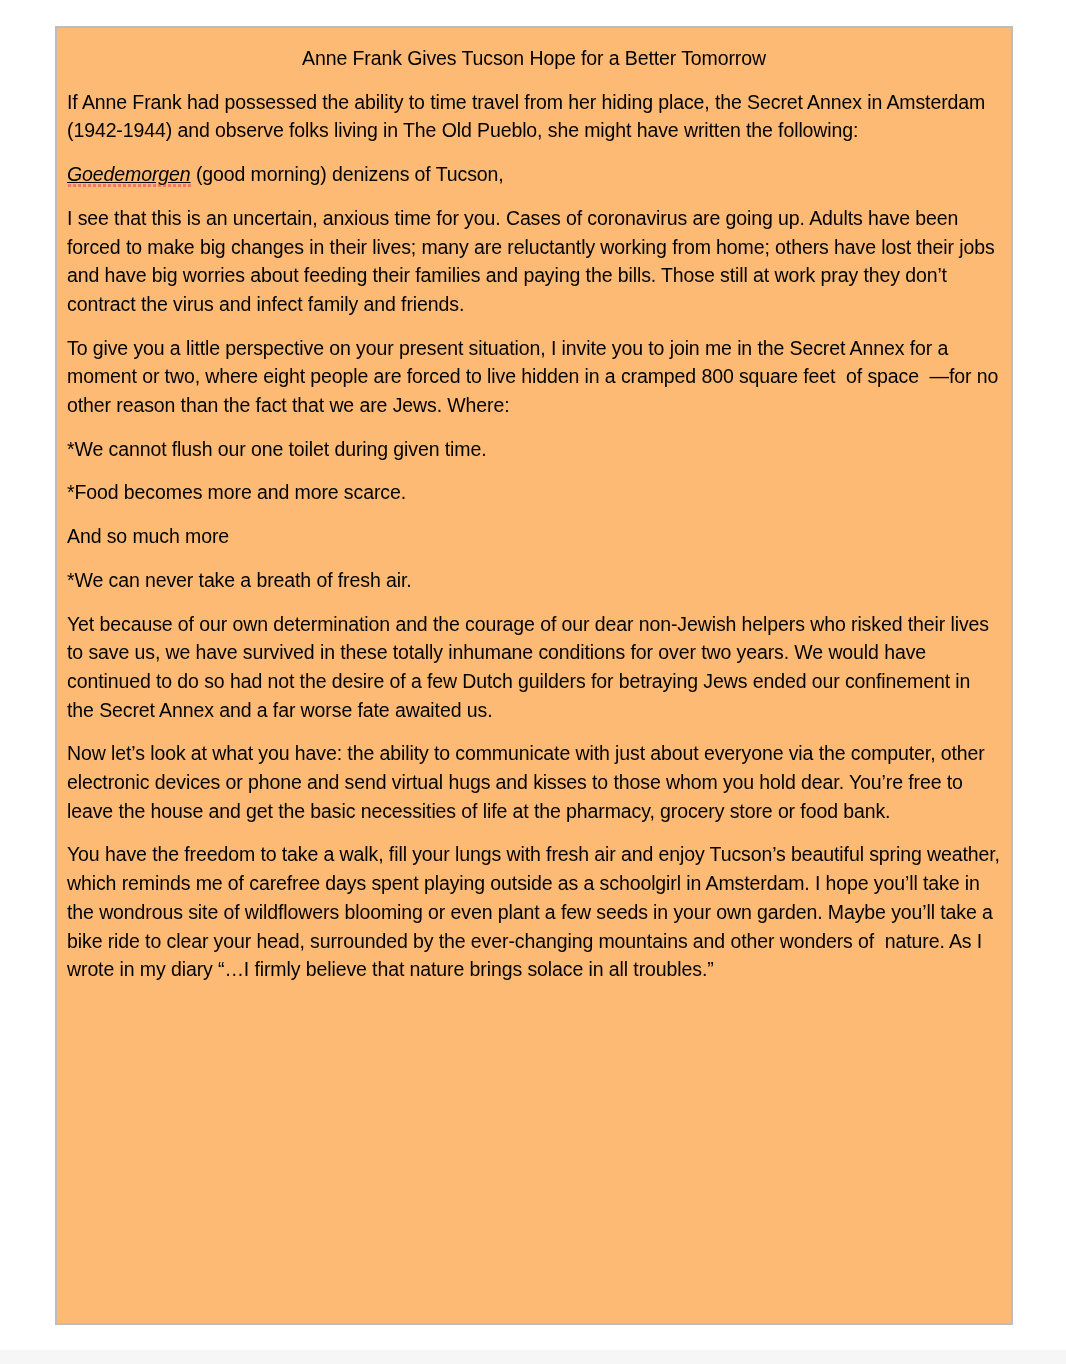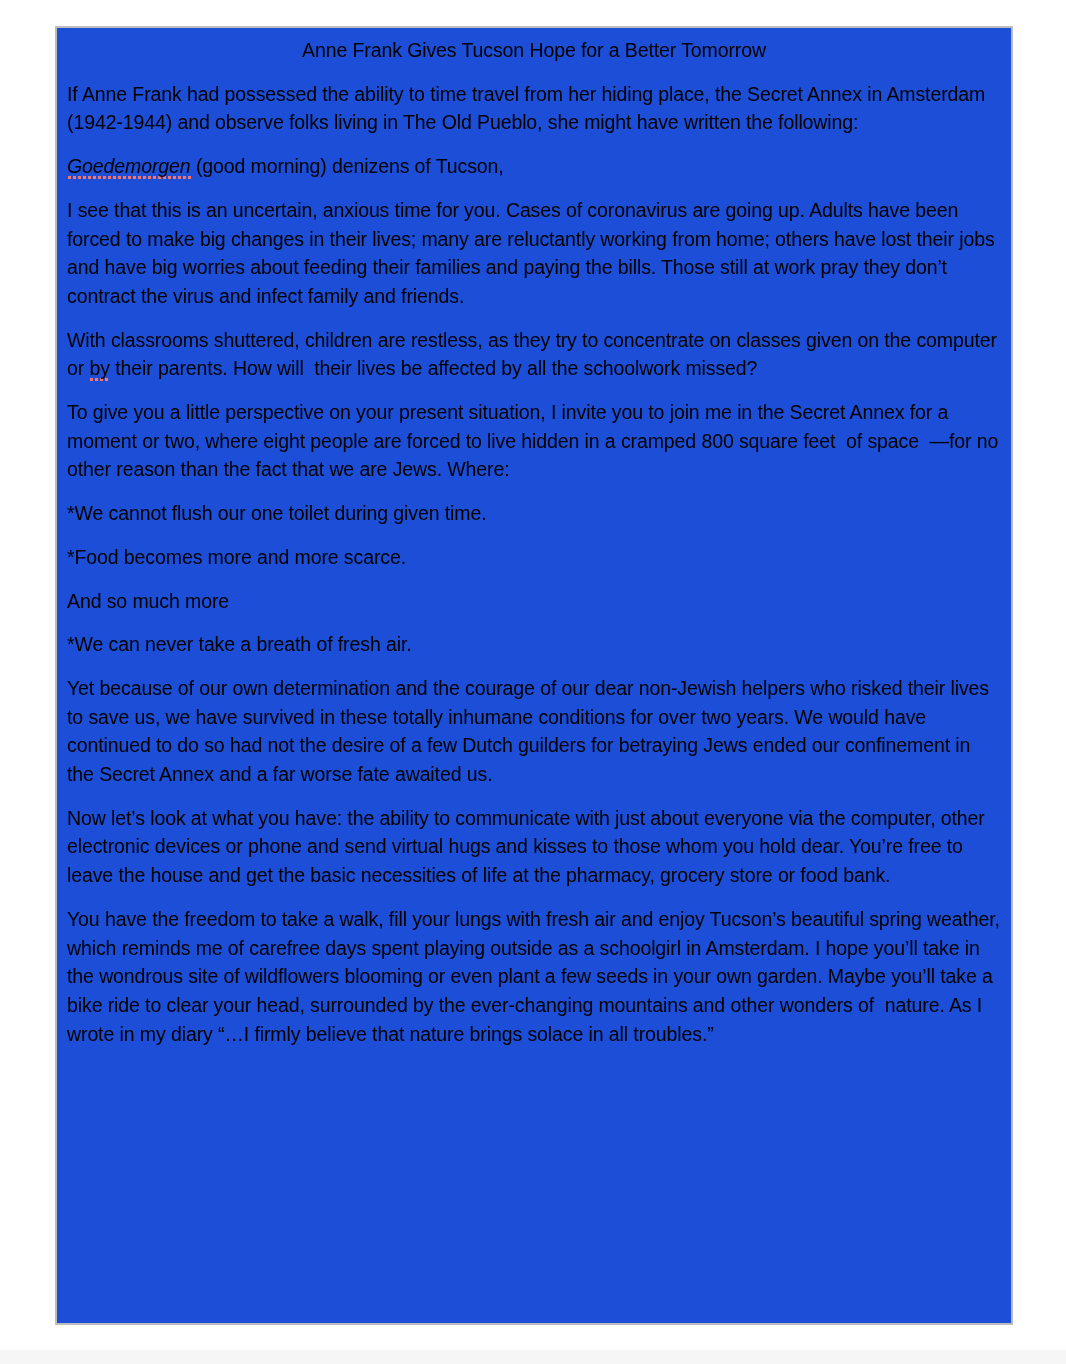--- a/index.html
+++ b/index.html
@@ -25,22 +25,22 @@
     color: var(--text-color);
   }
   .page {
     position: absolute;
     left: 55px;
     top: 26px;
     width: 958px;
     height: 1299px;
     box-sizing: border-box;
     border: 2px solid var(--border-color);
-    background: #1d4ed8;
-    padding: 8px 10px 0 10px;
+    background: #fdba74;
+    padding: 16px 10px 0 10px;
     overflow: hidden;
   }
   .doc-title, .para {
     font-size: 19.5px;
     line-height: 28.7px;
     letter-spacing: -0.1px;
     margin: 0 0 15px 0;
     white-space: pre-wrap;
     word-wrap: break-word;
   }
@@ -49,41 +49,41 @@
   }
   .misspelled, .misspelled-italic {
     background-image: radial-gradient(circle, var(--spell-color) 1.7px, rgba(0,0,0,0) 1.9px);
     background-size: 5px 5px;
     background-position: left bottom;
     background-repeat: repeat-x;
     padding-bottom: 3px;
   }
   .misspelled-italic {
     font-style: italic;
+    text-decoration: underline;
   }
   .next-page-strip {
     position: absolute;
     left: 0;
     top: 1350px;
     width: 1066px;
     height: 14px;
     background: var(--strip-color);
   }
 </style>
 </head>
 <body>
 
 <div class="viewer">
   <div class="page">
     <div class="doc-title">Anne Frank Gives Tucson Hope for a Better Tomorrow</div>
     <div id="doc-body">
         <p class="para"><span>If Anne Frank had possessed the ability to time travel from her hiding place, the Secret Annex in Amsterdam (1942-1944) and observe folks living in The Old Pueblo, she might have written the following:</span></p>
         <p class="para"><span class="misspelled-italic">Goedemorgen</span><span> (good morning) denizens of Tucson,</span></p>
         <p class="para"><span>I see that this is an uncertain, anxious time for you. Cases of coronavirus are going up. Adults have been forced to make big changes in their lives; many are reluctantly working from home; others have lost their jobs and have big worries about feeding their families and paying the bills. Those still at work pray they don’t contract the virus and infect family and friends.</span></p>
-        <p class="para"><span>With classrooms shuttered, children are restless, as they try to concentrate on classes given on the computer or </span><span class="misspelled">by</span><span> their parents. How will  their lives be affected by all the schoolwork missed?</span></p>
         <p class="para"><span>To give you a little perspective on your present situation, I invite you to join me in the Secret Annex for a moment or two, where eight people are forced to live hidden in a cramped 800 square feet  of space  —for no other reason than the fact that we are Jews. Where:</span></p>
         <p class="para"><span>*We cannot flush our one toilet during given time.</span></p>
         <p class="para"><span>*Food becomes more and more scarce.</span></p>
         <p class="para"><span>And so much more</span></p>
         <p class="para"><span>*We can never take a breath of fresh air.</span></p>
         <p class="para"><span>Yet because of our own determination and the courage of our dear non-Jewish helpers who risked their lives to save us, we have survived in these totally inhumane conditions for over two years. We would have continued to do so had not the desire of a few Dutch guilders for betraying Jews ended our confinement in  the Secret Annex and a far worse fate awaited us.</span></p>
         <p class="para"><span>Now let’s look at what you have: the ability to communicate with just about everyone via the computer, other electronic devices or phone and send virtual hugs and kisses to those whom you hold dear. You’re free to leave the house and get the basic necessities of life at the pharmacy, grocery store or food bank.</span></p>
         <p class="para"><span>You have the freedom to take a walk, fill your lungs with fresh air and enjoy Tucson’s beautiful spring weather, which reminds me of carefree days spent playing outside as a schoolgirl in Amsterdam. I hope you’ll take in the wondrous site of wildflowers blooming or even plant a few seeds in your own garden. Maybe you’ll take a bike ride to clear your head, surrounded by the ever-changing mountains and other wonders of  nature. As I wrote in my diary “…I firmly believe that nature brings solace in all troubles.”</span></p>
       </div>
   </div>

